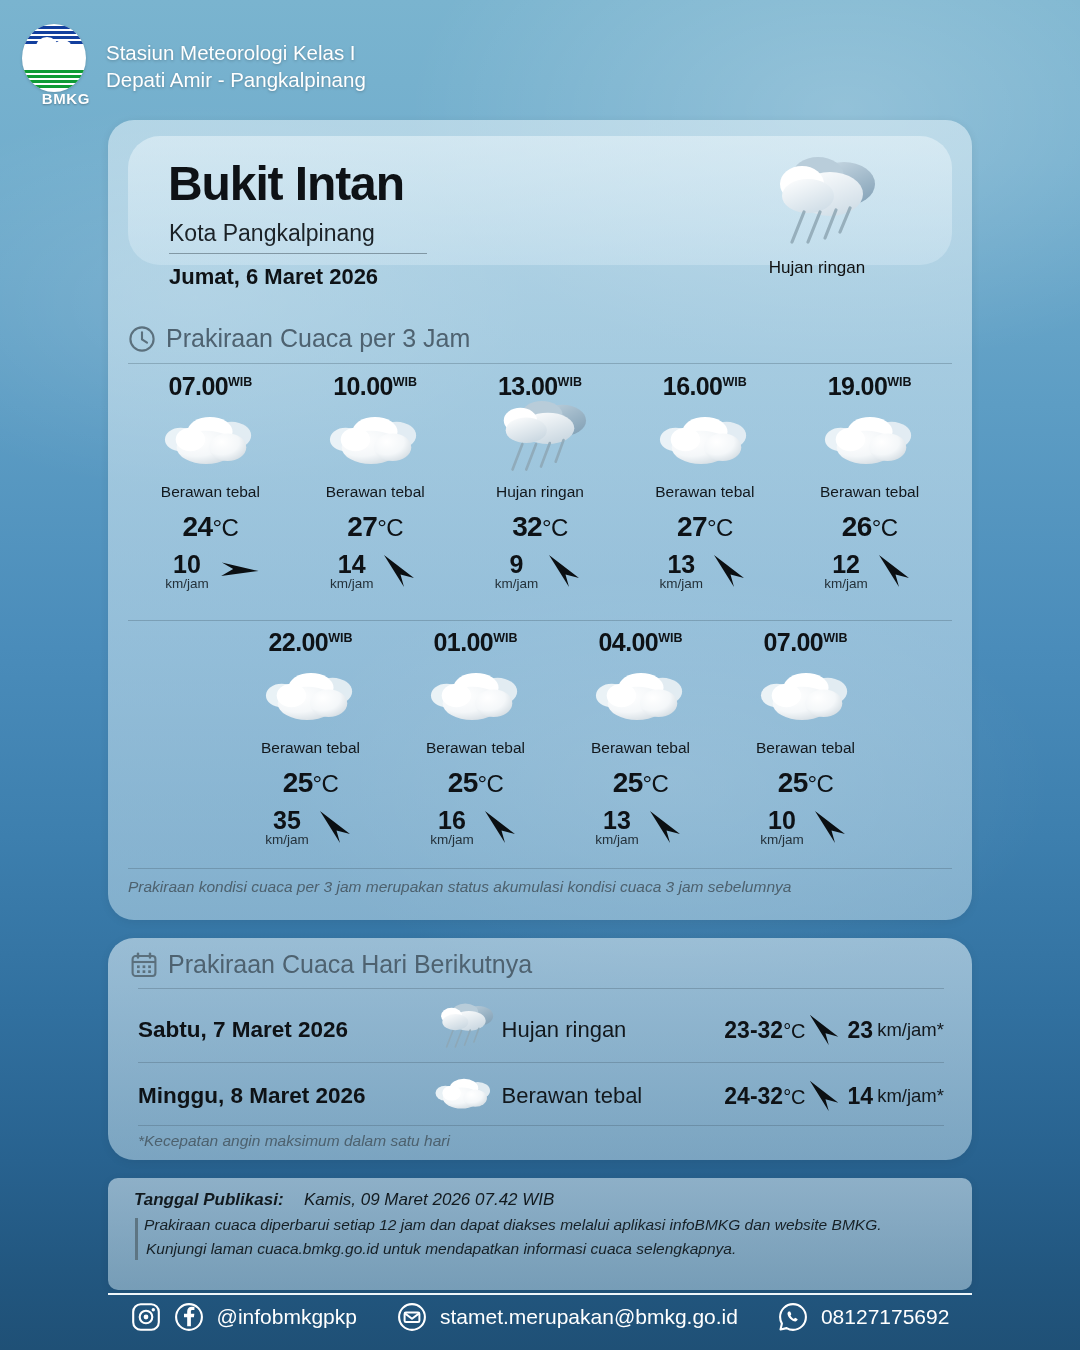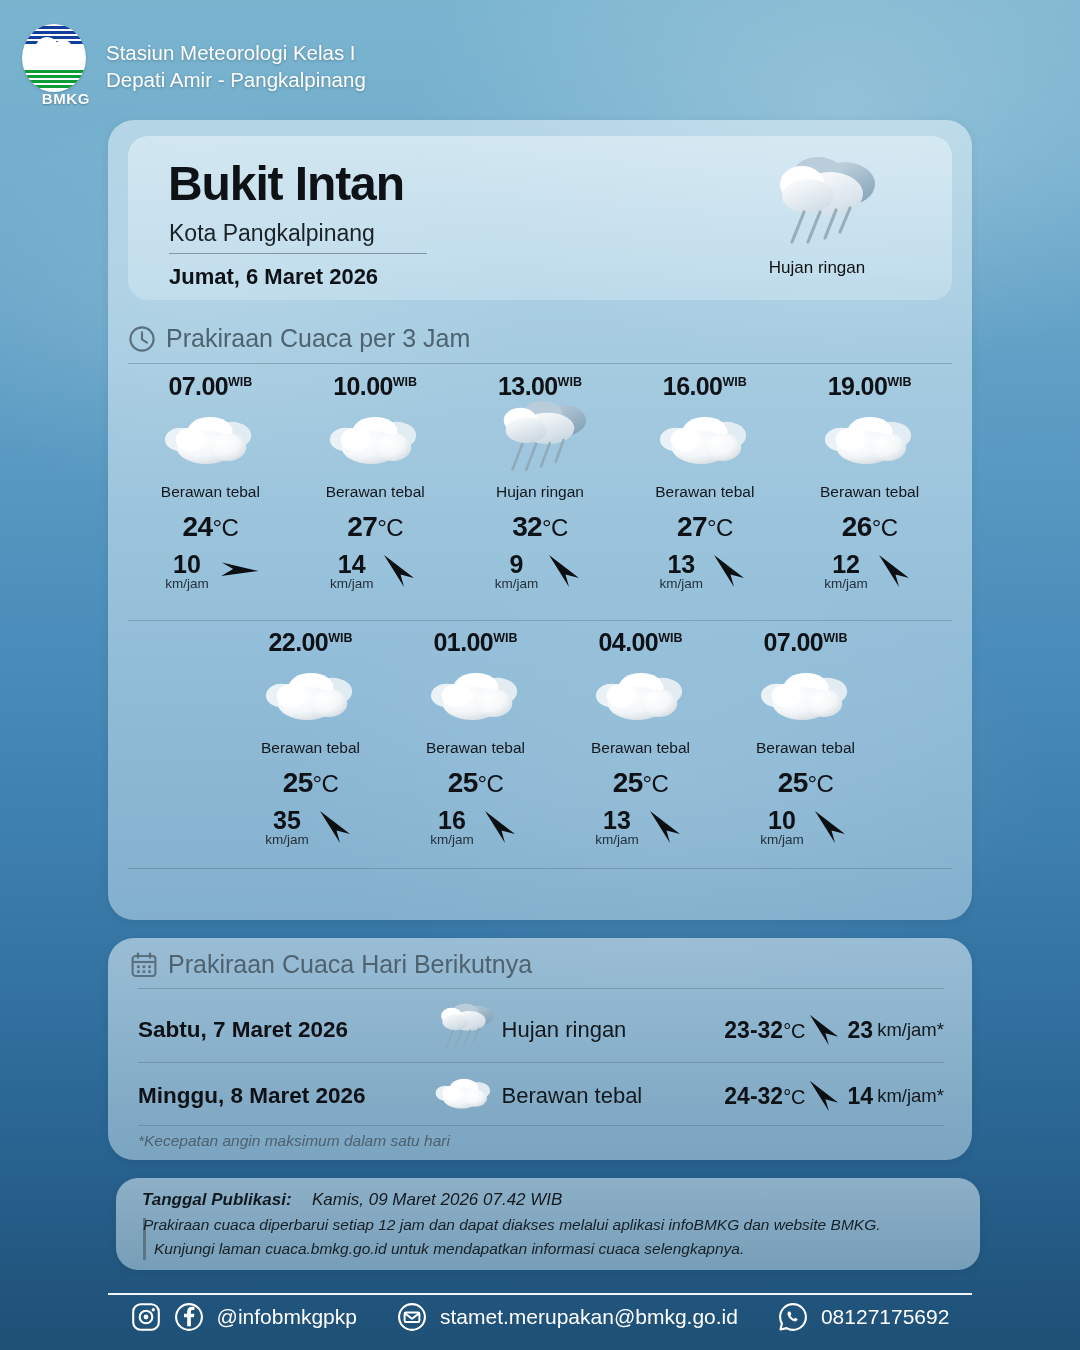--- a/index.html
+++ b/index.html
@@ -40,27 +40,27 @@
 
   
   .panel{
     position:absolute; left:108px; width:864px;
     background:linear-gradient(180deg, rgba(225,240,247,0.58), rgba(205,230,242,0.50));
     border-radius:26px;
     box-shadow:0 2px 10px rgba(0,0,0,.07);
   }
   #panel-hourly{ top:120px; height:800px; }
   #panel-next{   top:938px; height:222px; }
-  #panel-pub{    top:1178px; height:92px; border-radius:22px;
-    background:linear-gradient(180deg, rgba(222,238,246,0.56), rgba(203,228,240,0.50));margin-left:8px; }
+  #panel-pub{    top:1178px; height:112px; border-radius:10px;
+    background:linear-gradient(180deg, rgba(222,238,246,0.56), rgba(203,228,240,0.50)); }
 
   
   .titlecard{
-    position:absolute; left:20px; top:16px; width:824px; height:164px;
-    border-radius:20px;
+    position:absolute; left:20px; top:16px; width:824px; height:129px;
+    border-radius:32px;
     background:linear-gradient(180deg, rgba(234,245,250,0.55), rgba(214,234,245,0.42));
   }
   .city{ position:absolute; left:40px; top:24px; font-size:48px; font-weight:800;
     color:#0e1216; letter-spacing:-1.1px; line-height:1; }
   .kota{ position:absolute; left:41px; top:84px; font-size:23px; color:#1b2227; font-weight:400; }
   .tdiv{ position:absolute; left:41px; top:117px; width:258px; height:1px; background:rgba(40,55,65,.42); }
   .tdate{ position:absolute; left:41px; top:128px; font-size:22px; font-weight:700; color:#0e1216; }
   .titleicon{ position:absolute; right:70px; top:14px; width:130px; text-align:center; }
   .titleicon .lbl{ font-size:17px; color:#111; margin-top:4px; }
 
@@ -92,21 +92,21 @@
   .dtemp .u{ font-weight:400; font-size:20px; }
   .dwind{ flex:1; display:flex; align-items:center; justify-content:flex-end; gap:4px; }
   .dwnum{ font-size:23px; font-weight:800; color:#0e1216; }
   .dwunit{ font-size:18.5px; color:#12181d; }
 
   
   .publbl{ position:absolute; left:26px; top:12px; font-size:17px; font-weight:700;
     font-style:italic; color:#121a1f; }
   .pubval{ position:absolute; left:196px; top:12px; font-size:17px; font-style:italic; color:#121a1f; }
   .pubbar{ position:absolute; left:27px; top:40px; width:3px; height:42px; background:#5d7583; }
-  .publ1{ position:absolute; left:27px; top:38px; font-size:15.5px; font-style:italic; color:#162026; }
+  .publ1{ position:absolute; left:36px; top:38px; font-size:15.5px; font-style:italic; color:#162026; }
   .publ2{ position:absolute; left:38px; top:62px; font-size:15.5px; font-style:italic; color:#162026; }
 
   
   .fdiv{ position:absolute; left:108px; top:1293px; width:864px; height:2px; background:#eef6fa; }
   .footer{ position:absolute; left:0; right:0; top:1302px; display:flex;
     align-items:center; justify-content:center; gap:13px; color:#fff; }
   .ftxt{ font-size:21px; color:#fff; }
   .fgap{ width:14px; }
 
   svg{ display:block; }
@@ -506,20 +506,21 @@
           <div class="wnum">10</div>
           <div class="wunit">km/jam</div>
         </div>
         <svg width="40" height="40" viewBox="0 0 40 40" style="transform:rotate(270deg)">
     <path d="M36 4 L13 34 L16.5 20.5 L4 24 Z" fill="#0b0f12"></path>
   </svg>
       </div>
     </div>
     </div>
   <div class="hline" style="left:20px; top:748px; width:824px;"></div>
+  <div class="note" style="left:20px; top:758px;">Prakiraan kondisi cuaca per 3 jam merupakan status akumulasi kondisi cuaca 3 jam sebelumnya</div>
 </div>
 
 <div class="panel" id="panel-next">
   <div class="sechead" style="top:12px; left:22px;">
     <span>
       <svg width="28" height="28" viewBox="0 0 28 28">
         <rect x="2.6" y="5" width="22.8" height="20" rx="3" fill="none" stroke="#5b707d" stroke-width="2.1"></rect>
         <line x1="2.6" y1="11" x2="25.4" y2="11" stroke="#5b707d" stroke-width="2.1"></line>
         <line x1="8" y1="2.6" x2="8" y2="6.6" stroke="#5b707d" stroke-width="2.4" stroke-linecap="round"></line>
         <line x1="20" y1="2.6" x2="20" y2="6.6" stroke="#5b707d" stroke-width="2.4" stroke-linecap="round"></line>

